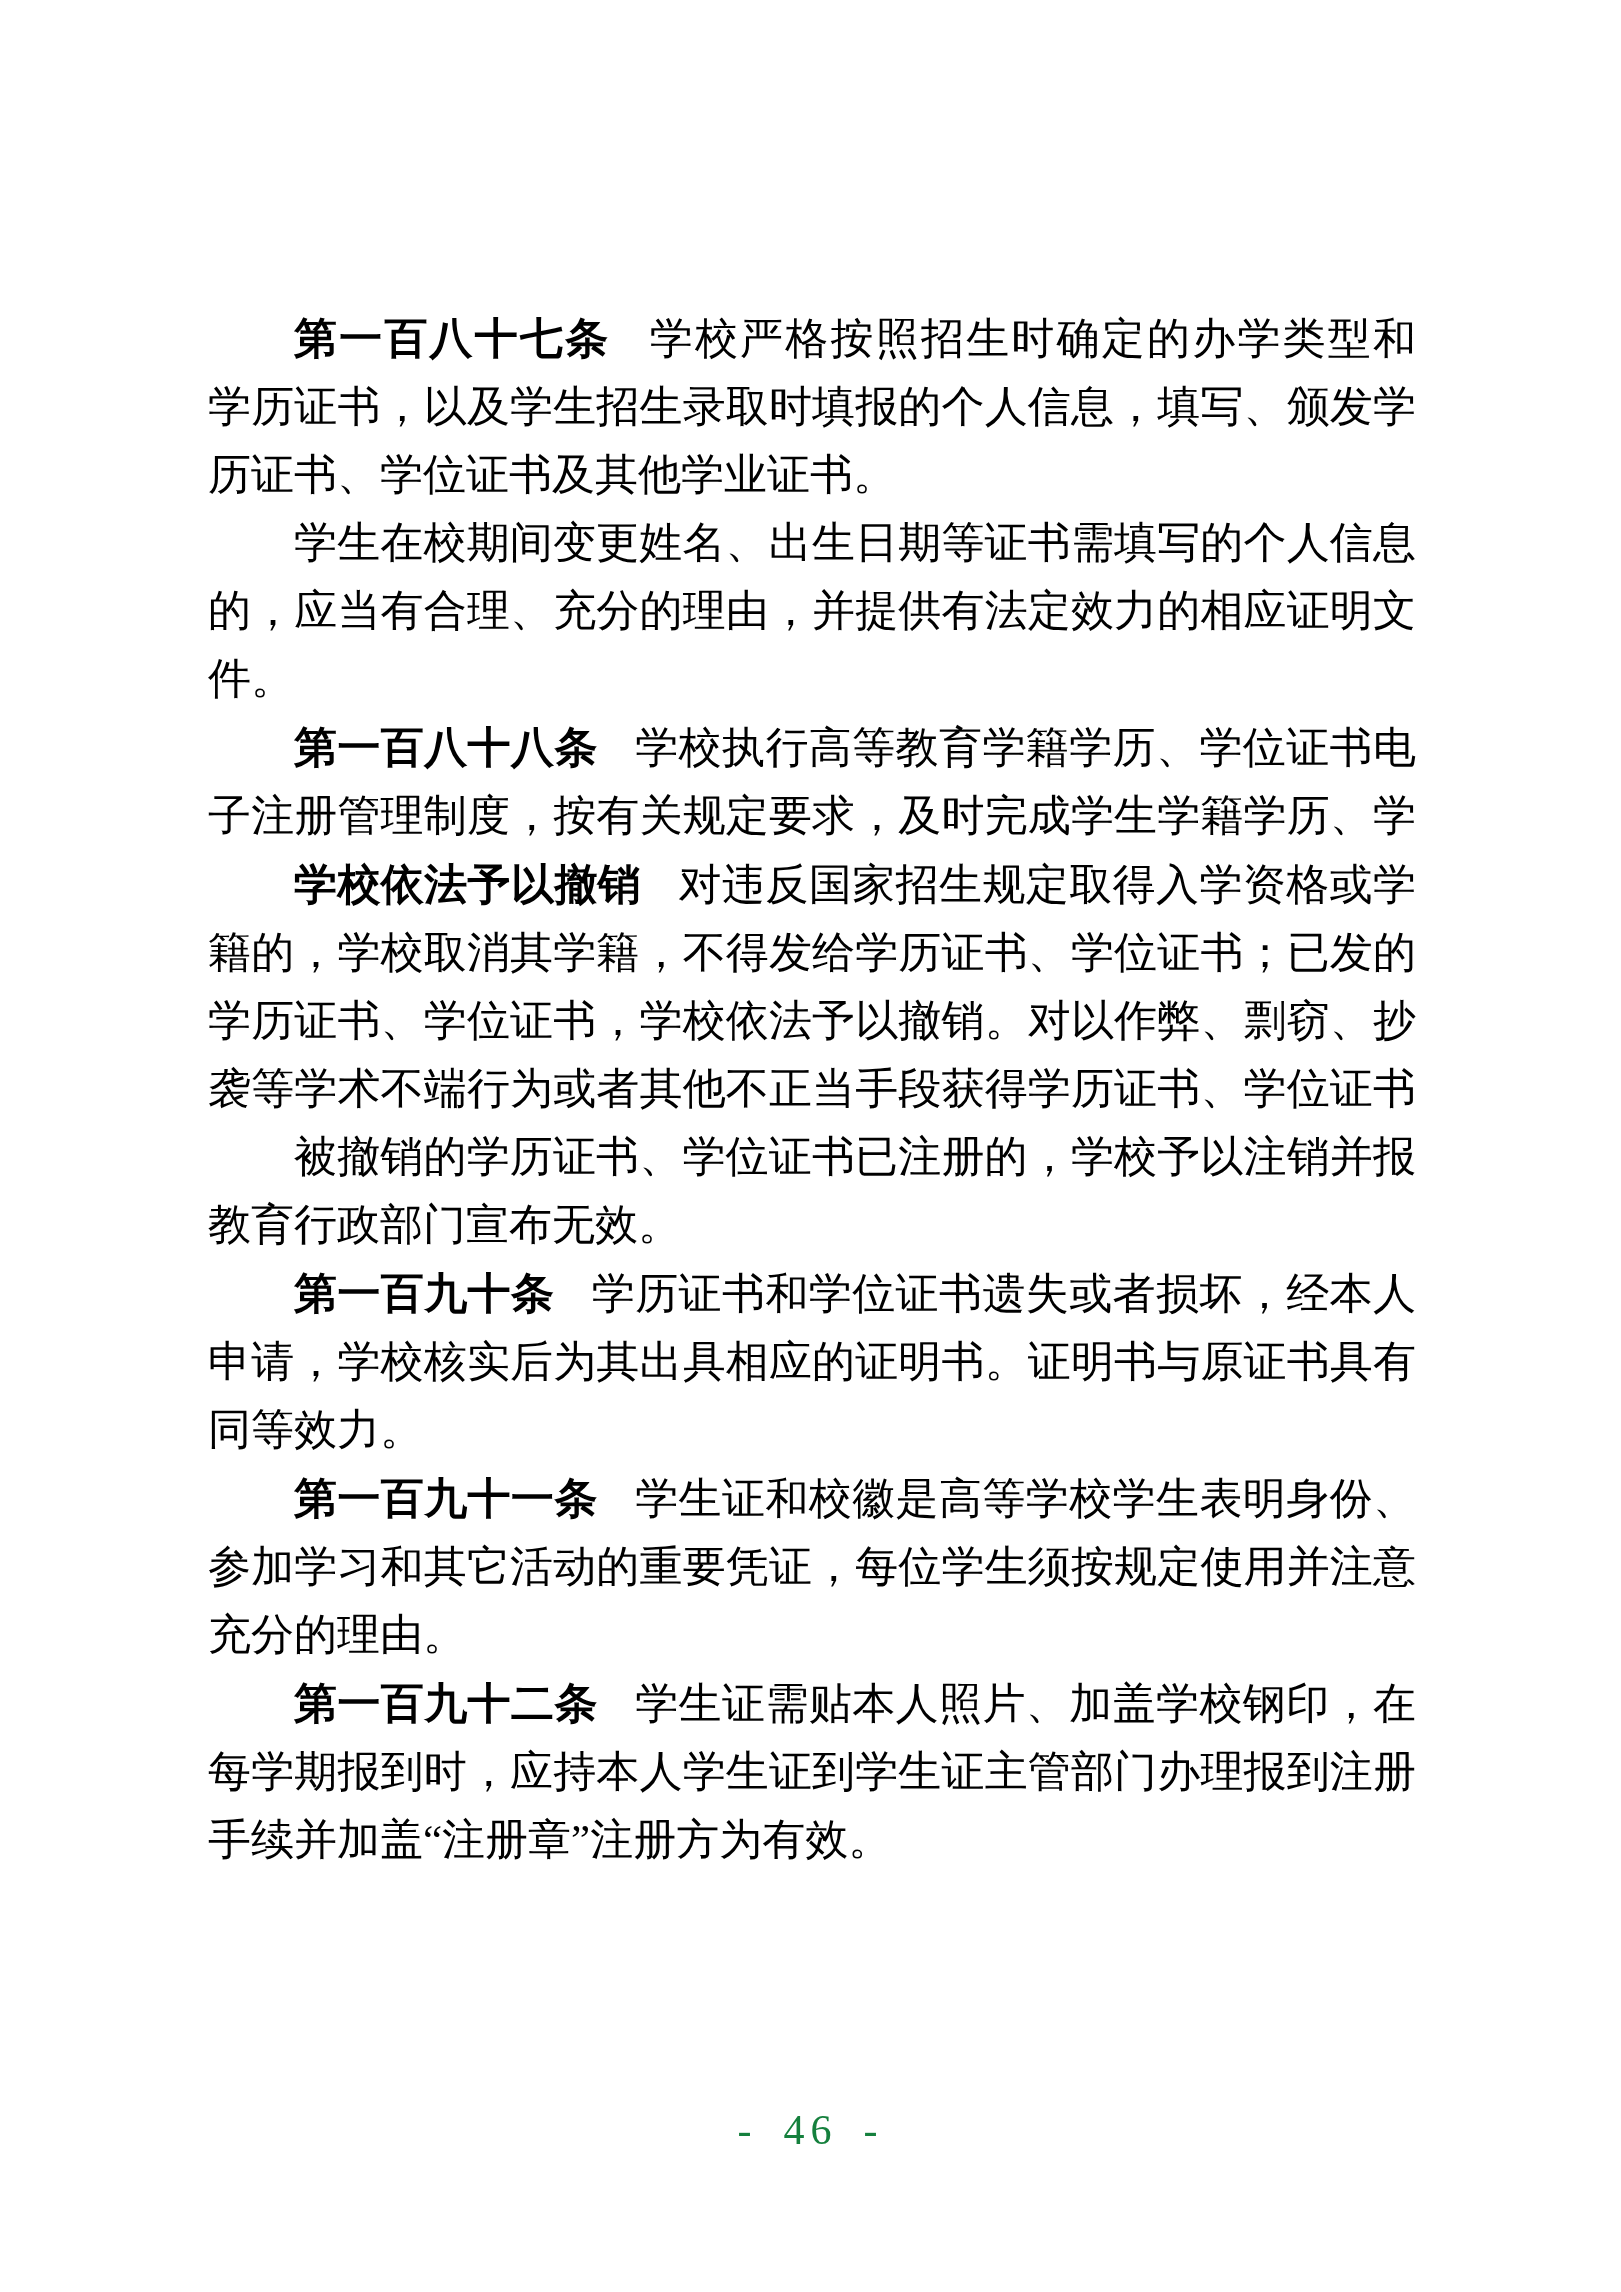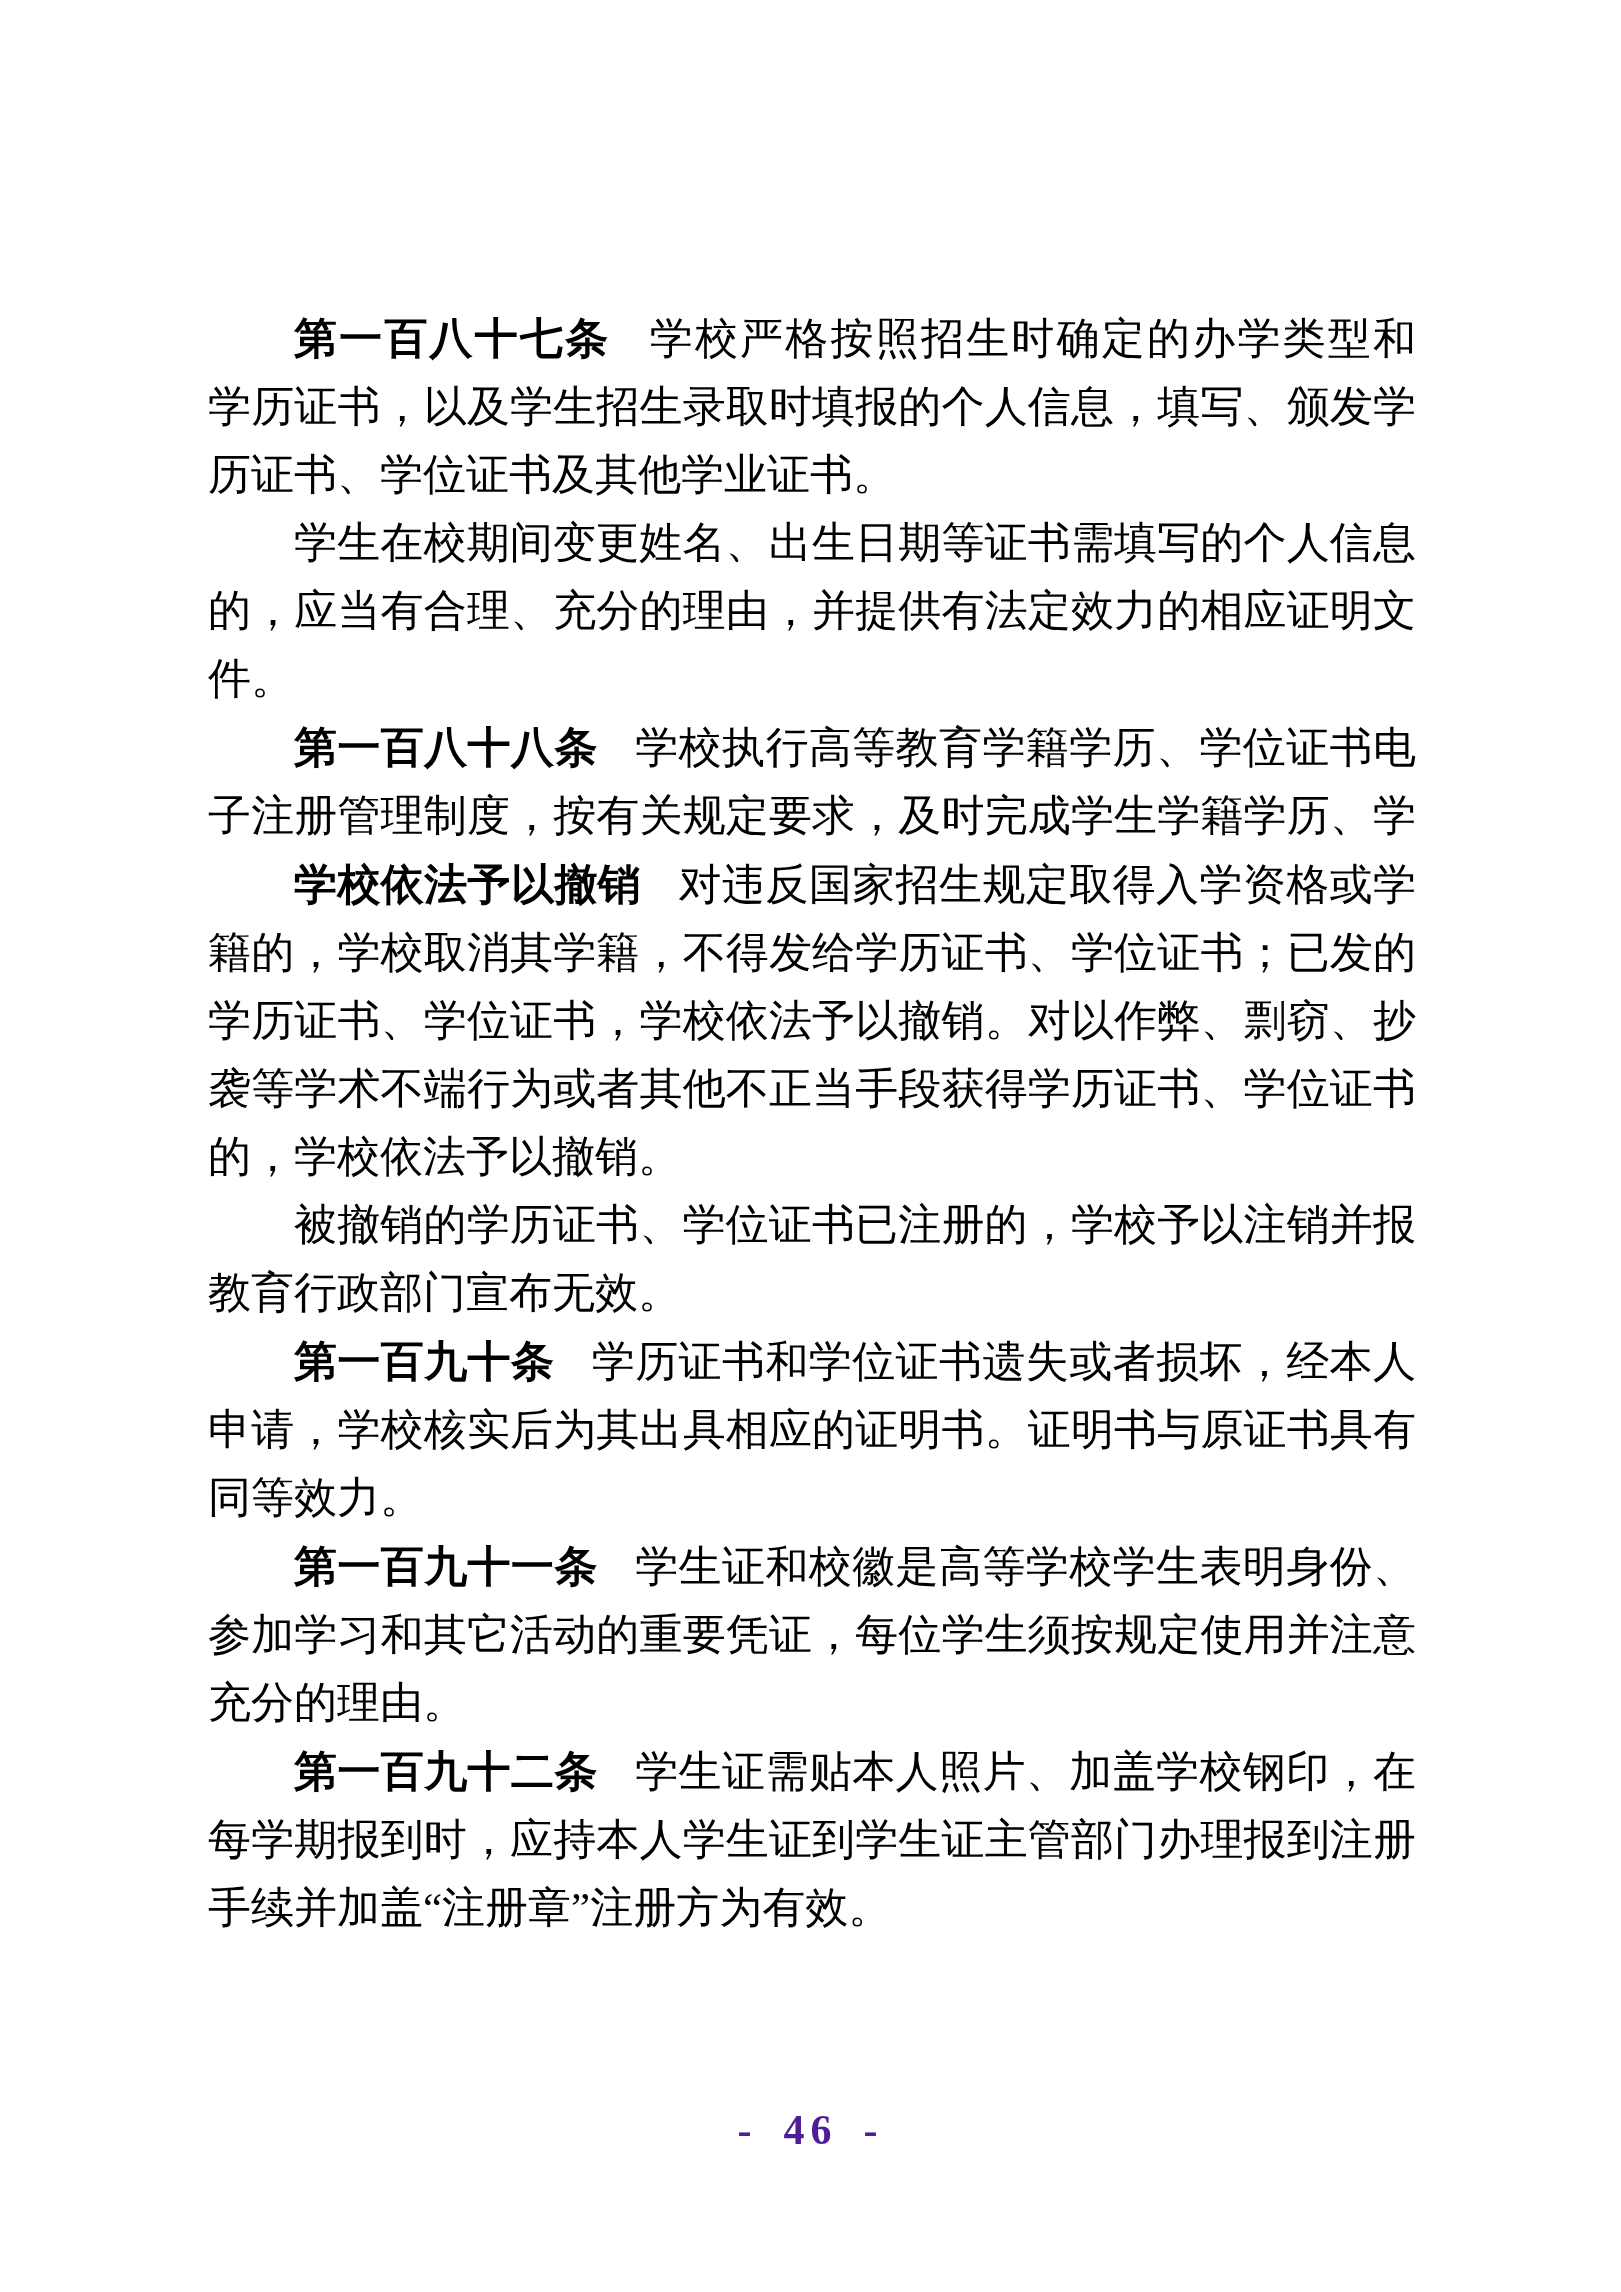--- a/index.html
+++ b/index.html
@@ -48,22 +48,21 @@
   .page-number {
     position: absolute;
     left: 0;
     top: 2109px;
     width: 100%;
     text-align: center;
     font-size: 42px;
     line-height: 1;
     letter-spacing: 5.9px;
     word-spacing: 9.8px;
-    color: #4c1d95;
-    font-weight: bold;
+    color: #15803d;
   }
 </style>
 </head>
 <body>
 
 <div class="page">
   <div class="doc-body">
       <div class="para">
         <div class="line indent fill"><b class="article-no">第一百八十七条</b><span class="hgap"></span>学校严格按照招生时确定的办学类型和</div>
         <div class="line fill">学历证书，以及学生招生录取时填报的个人信息，填写、颁发学</div>
@@ -76,21 +75,20 @@
       </div>
       <div class="para">
         <div class="line indent fill"><b class="article-no">第一百八十八条</b><span class="hgap"></span>学校执行高等教育学籍学历、学位证书电</div>
         <div class="line fill">子注册管理制度，按有关规定要求，及时完成学生学籍学历、学</div>
       </div>
       <div class="para">
         <div class="line indent fill"><b class="article-no">学校依法予以撤销</b><span class="hgap"></span>对违反国家招生规定取得入学资格或学</div>
         <div class="line fill">籍的，学校取消其学籍，不得发给学历证书、学位证书；已发的</div>
         <div class="line fill">学历证书、学位证书，学校依法予以撤销。对以作弊、剽窃、抄</div>
         <div class="line fill">袭等学术不端行为或者其他不正当手段获得学历证书、学位证书</div>
-        <div class="line">的，学校依法予以撤销。</div>
       </div>
       <div class="para">
         <div class="line indent fill">被撤销的学历证书、学位证书已注册的，学校予以注销并报</div>
         <div class="line">教育行政部门宣布无效。</div>
       </div>
       <div class="para">
         <div class="line indent fill"><b class="article-no">第一百九十条</b><span class="hgap"></span>学历证书和学位证书遗失或者损坏，经本人</div>
         <div class="line fill">申请，学校核实后为其出具相应的证明书。证明书与原证书具有</div>
         <div class="line">同等效力。</div>
       </div>

